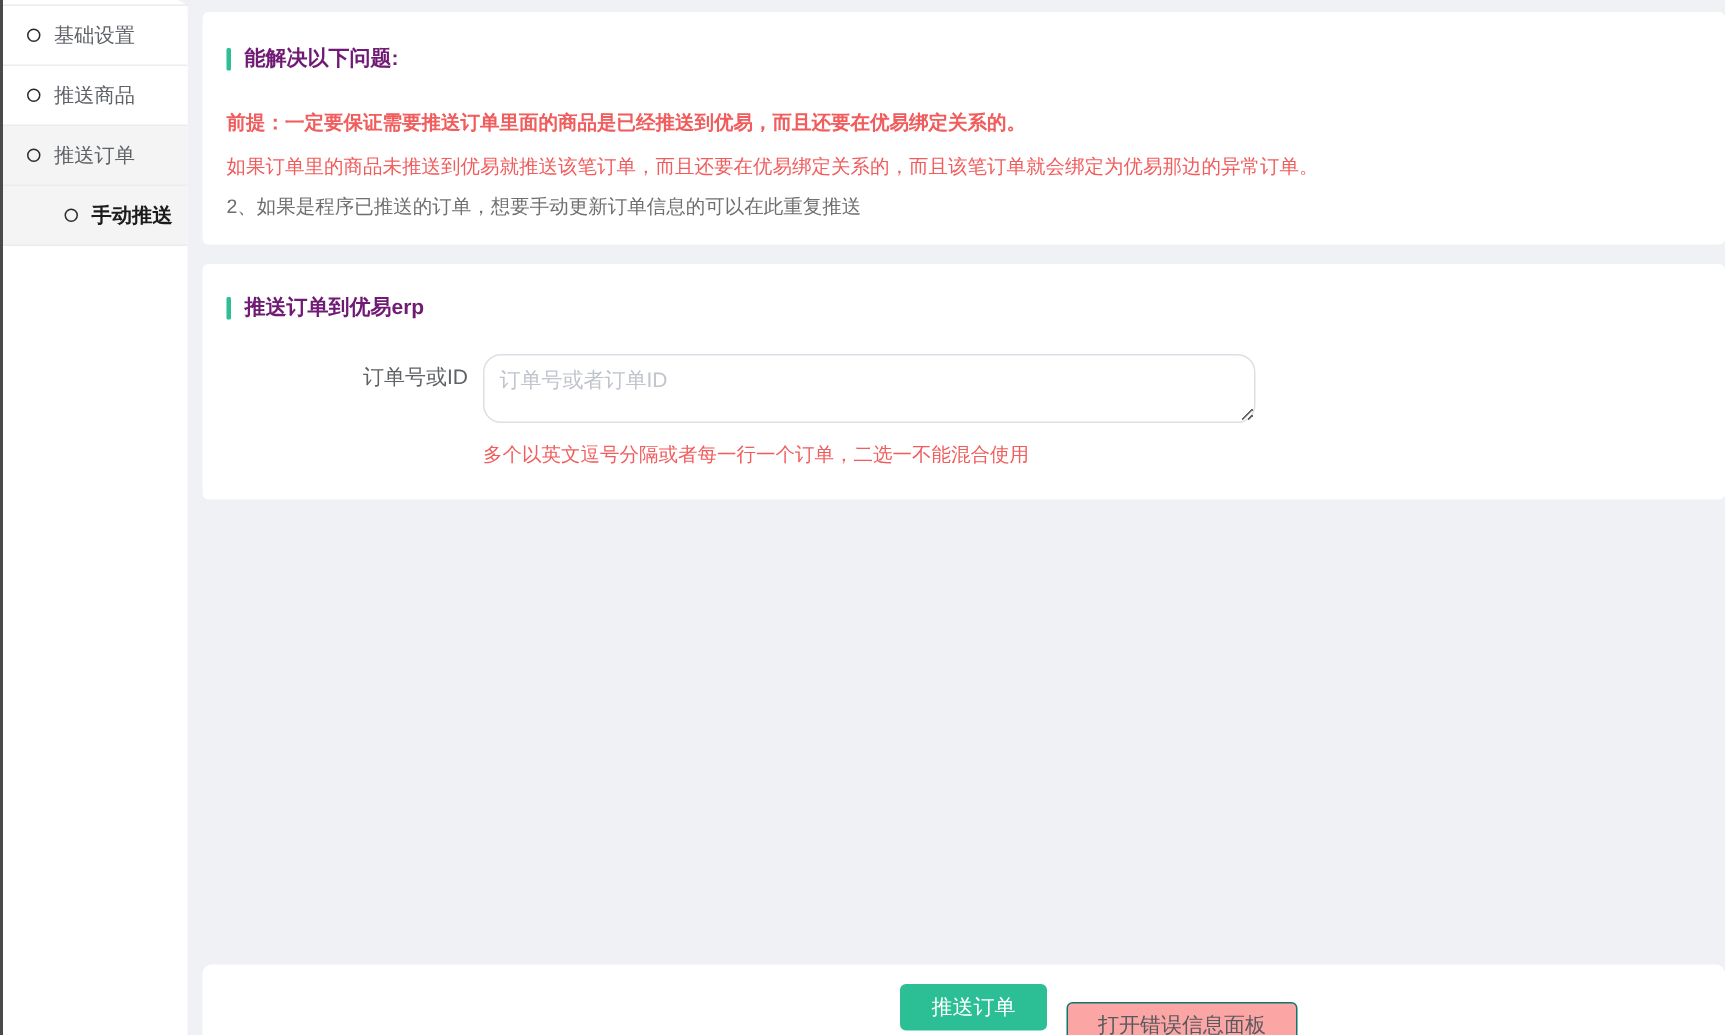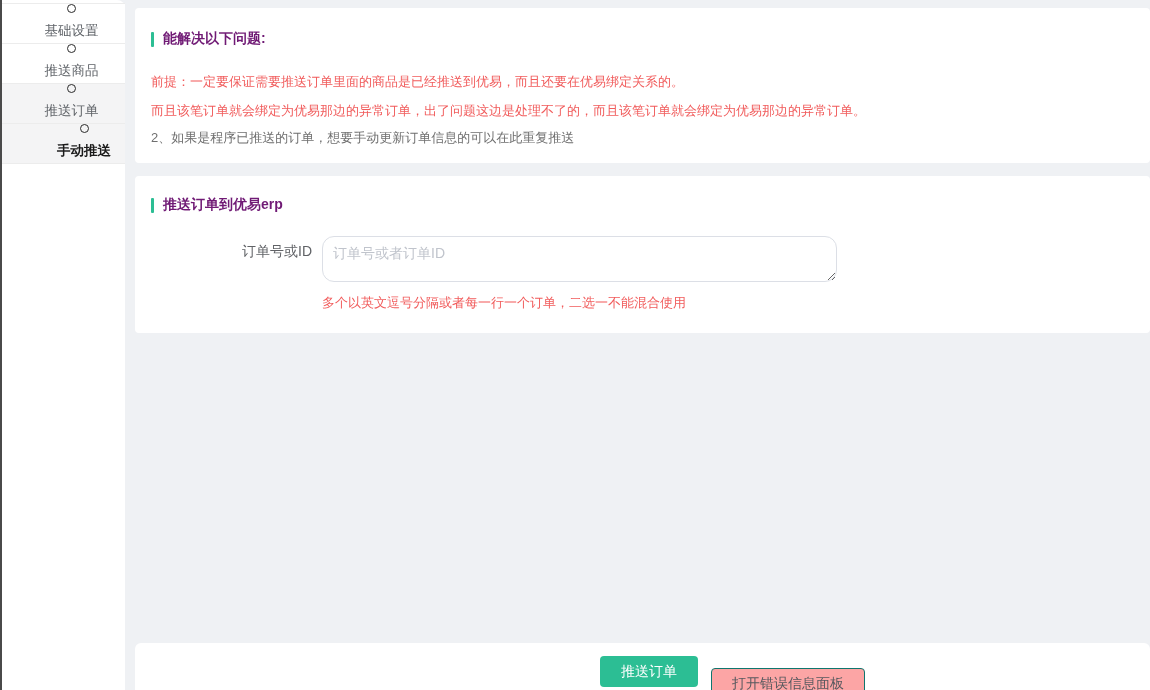--- a/index.html
+++ b/index.html
@@ -19,40 +19,40 @@
   .sidebar{
     position:absolute;left:0;top:0;bottom:0;width:125px;
     background:#fff;
     border-left:2px solid #4a4a4a;
     border-radius:0 8px 0 0;
   }
   .side-nav{margin-top:3px;border-top:1px solid #ececec;}
   .side-item{
     height:40px;display:flex;align-items:center;gap:9px;
     padding-left:16px;font-size:13.5px;color:#5f6368;
-    border-bottom:1px solid #ececec;cursor:pointer;background:#fff;flex-direction:column;
+    border-bottom:1px solid #ececec;cursor:pointer;background:#fff;
   }
   .side-item.shaded{background:#f4f4f5;}
   .side-item.active{font-weight:700;color:#1b1b1b;padding-left:41px;}
   .o-icon{
     width:9px;height:9px;flex:0 0 9px;
     border:1.7px solid #2b2b2b;border-radius:50%;background:transparent;
   }
 
   
   .main{position:absolute;left:135px;top:0;right:0;bottom:0;}
   .panel{background:#fff;border-radius:4px;}
   .panel-problems{margin-top:8px;height:155px;padding:22px 20px 0 16px;}
   .panel-push{margin-top:13px;height:157px;padding:20px 16px 0 16px;}
 
   .section-title{display:flex;align-items:center;font-size:14px;font-weight:700;color:#701a75;}
   .green-bar{width:3px;height:15px;background:var(--accent);margin-right:9px;border-radius:1px;}
 
   .warning-line{color:var(--warn);font-size:13px;line-height:17px;}
-  .warning-line.first{margin-top:25px;}
+  .warning-line.first{margin-top:25px;font-weight:bold;}
   .warning-line.second{margin-top:12px;}
   .notes{margin-top:9px;font-size:13px;color:#6f6f6f;line-height:20px;}
 
   .form-row{display:flex;margin-top:22px;}
   .field-label{
     flex:0 0 171px;text-align:right;padding-right:10px;padding-top:7px;
     font-size:14px;color:#606266;
   }
   .order-textarea{
     width:515px;height:46px;border:1px solid #dcdfe6;border-radius:12px;
@@ -103,21 +103,21 @@
 </aside>
 
 <main class="main">
 
   <section class="panel panel-problems">
     <div class="section-title">
       <span class="green-bar"></span>
       <span>能解决以下问题:</span>
     </div>
     <div class="warning-line first">前提：一定要保证需要推送订单里面的商品是已经推送到优易，而且还要在优易绑定关系的。</div>
-    <div class="warning-line second">而且该笔订单就会绑定为优易那边的异常订单，出了问题这边是处理不了的，而且该笔订单就会绑定为优易那边的异常订单。</div>
+    <div class="warning-line second">如果订单里的商品未推送到优易就推送该笔订单，而且还要在优易绑定关系的，而且该笔订单就会绑定为优易那边的异常订单。</div>
     <div class="notes">
       <div>2、如果是程序已推送的订单，想要手动更新订单信息的可以在此重复推送</div>
     </div>
   </section>
 
   <section class="panel panel-push">
     <div class="section-title">
       <span class="green-bar"></span>
       <span>推送订单到优易erp</span>
     </div>

